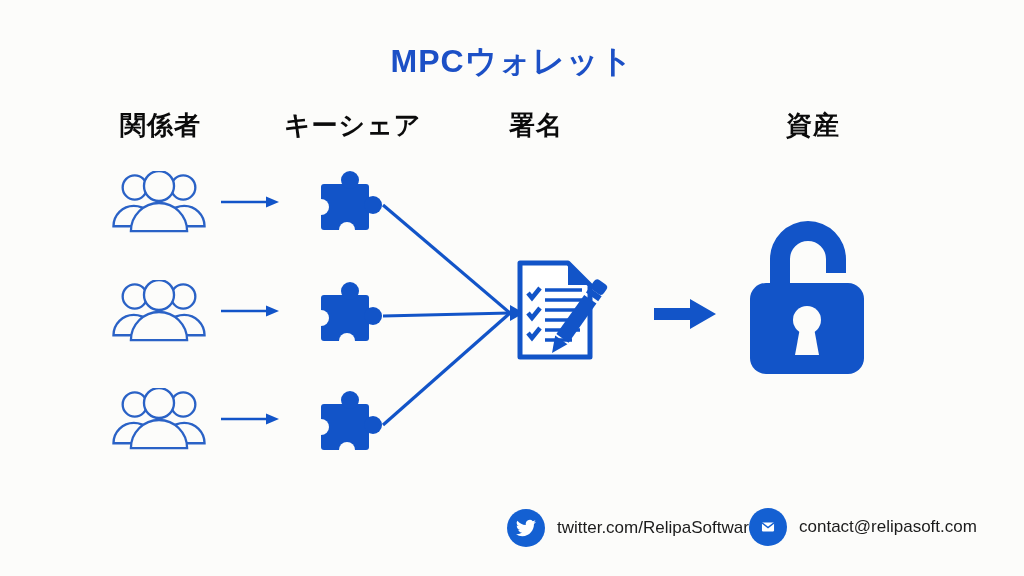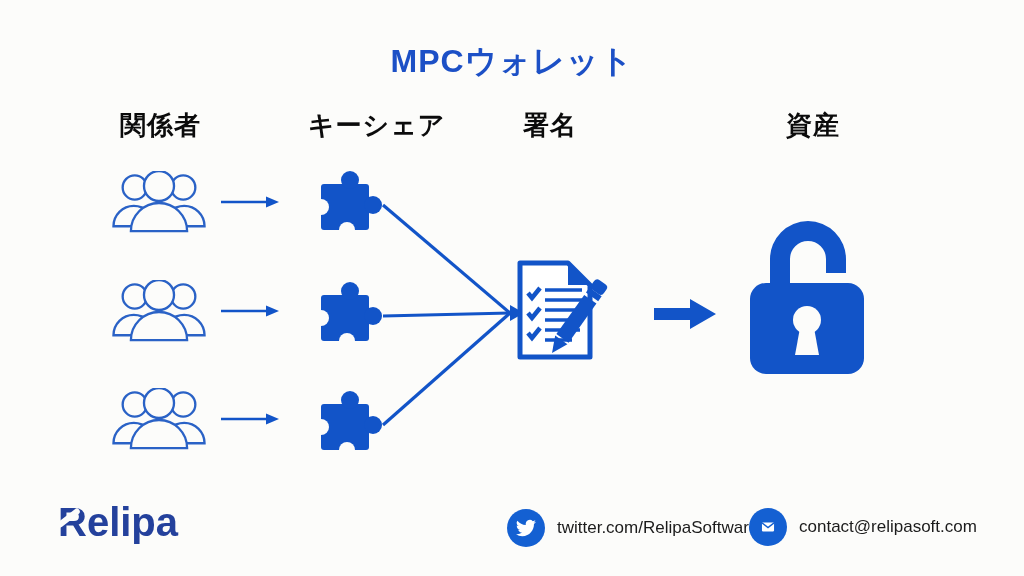--- a/index.html
+++ b/index.html
@@ -19,22 +19,22 @@
     letter-spacing:1px;
   }
   .col-header{
     top:108px;
     font-size:26px;font-weight:700;
     color:#0B0B0B;
     letter-spacing:1px;
     white-space:nowrap;
   }
   .hdr-stakeholders{left:120px;}
-  .hdr-keyshare{left:308px;}
-  .hdr-signature{left:523px;}
+  .hdr-keyshare{left:284px;}
+  .hdr-signature{left:509px;}
   .hdr-assets{left:786px;text-align:center;}
 
   .people{left:112px;width:94px;height:62px;}
   .people.r1{top:171px;} .people.r2{top:280px;} .people.r3{top:388px;}
 
   .small-arrow{left:220px;width:60px;height:14px;}
   .small-arrow.r1{top:195px;} .small-arrow.r2{top:304px;} .small-arrow.r3{top:412px;}
 
   .puzzle{left:317px;width:66px;height:64px;}
   .puzzle.r1{top:170px;} .puzzle.r2{top:281px;} .puzzle.r3{top:390px;}
@@ -181,24 +181,20 @@
     <path d="M0,11 H36 V2 L62,17 L36,32 V23 H0 Z" fill="#1254C8"></path>
   </svg>
 
   <svg class="abs padlock" viewBox="0 0 118 163">
     <path d="M22,72 L22,46 A38,38 0 0 1 98,46 L98,60 L78,60 L78,46 A18,18 0 0 0 42,46 L42,72 Z" fill="#1254C8"></path>
     <rect x="2" y="70" width="114" height="91" rx="16" fill="#1254C8"></rect>
     <circle cx="59" cy="107" r="14" fill="#FCFCFA"></circle>
     <path d="M52,115 L47,142 L71,142 L66,115 Z" fill="#FCFCFA"></path>
   </svg>
 
-  <div class="abs logo">
-    <span>Relipa</span>
-    <div class="logo-swoosh"></div>
-  </div>
 
   <div class="abs social social-twitter">
     <div class="bubble">
       <svg width="20" height="20" viewBox="0 0 24 24">
         <path fill="#FFFFFF" d="M23.95 4.57a10 10 0 01-2.82.77 4.96 4.96 0 002.16-2.72c-.95.56-2 .96-3.13 1.18a4.92 4.92 0 00-8.38 4.48A13.94 13.94 0 011.64 3.16a4.92 4.92 0 001.52 6.57 4.9 4.9 0 01-2.23-.62v.06a4.92 4.92 0 003.95 4.83 4.99 4.99 0 01-2.21.08 4.94 4.94 0 004.6 3.42A9.87 9.87 0 010 19.54a13.94 13.94 0 007.55 2.21c9.05 0 14-7.5 14-13.99 0-.21 0-.42-.02-.63A10 10 0 0024 4.59z"></path>
       </svg>
     </div>
     <span class="txt">twitter.com/RelipaSoftware</span>
   </div>
 

